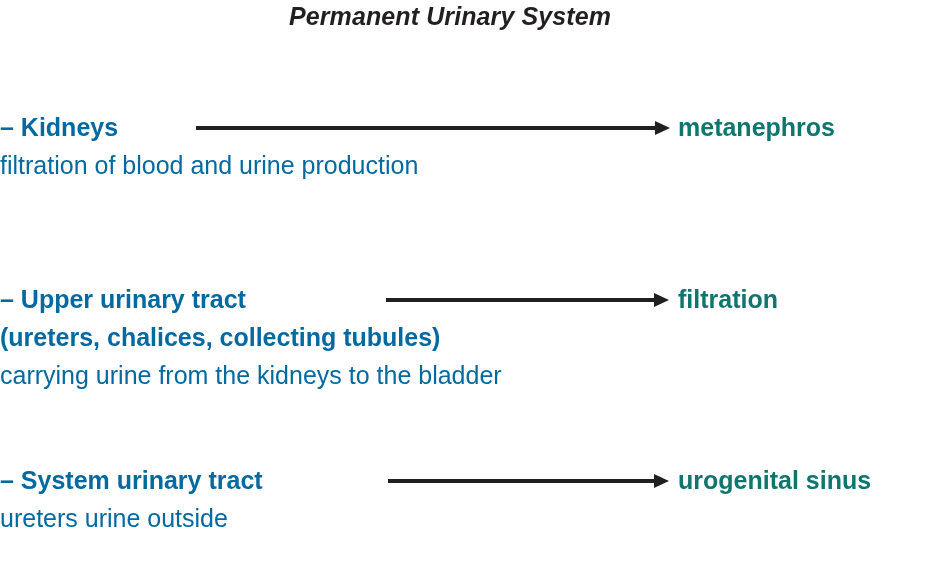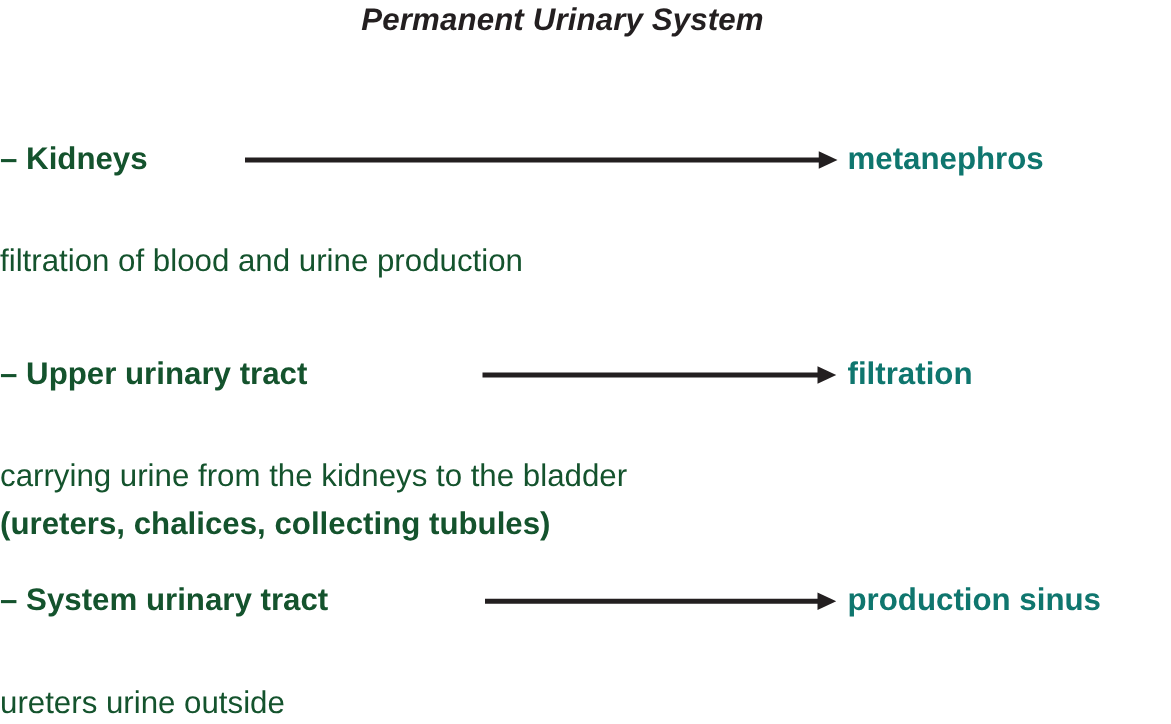--- a/index.html
+++ b/index.html
@@ -44,24 +44,24 @@
     left: 0;
     top: 0;
     width: 660px;
   }
 
   .line {
     display: block;
     font-size: 25px;
     line-height: 38px;
     white-space: nowrap;
-    color: #14532d;
+    color: #0369a1;
   }
   .line.bold { font-weight: bold; }
-  .line.regular { font-weight: normal; margin-top: 44px; }
+  .line.regular { font-weight: normal; }
 
   
   .arrow {
     position: absolute;
     height: 20px;
     top: 10px;
   }
   .arrow .shaft {
     position: absolute;
     left: 0;
@@ -115,33 +115,33 @@
   <div class="arrow arrow-1">
     <span class="shaft"></span>
     <span class="head"></span>
   </div>
   <div class="target">metanephros</div>
 </div>
 
 <div class="row row-2">
   <div class="lines">
     <span class="line bold">– Upper urinary tract</span>
+    <span class="line bold">(ureters, chalices, collecting tubules)</span>
     <span class="line regular">carrying urine from the kidneys to the bladder</span>
-    <span class="line bold">(ureters, chalices, collecting tubules)</span>
   </div>
   <div class="arrow arrow-2">
     <span class="shaft"></span>
     <span class="head"></span>
   </div>
   <div class="target">filtration</div>
 </div>
 
 <div class="row row-3">
   <div class="lines">
     <span class="line bold">– System urinary tract</span>
     <span class="line regular">ureters urine outside</span>
   </div>
   <div class="arrow arrow-3">
     <span class="shaft"></span>
     <span class="head"></span>
   </div>
-  <div class="target">production sinus</div>
+  <div class="target">urogenital sinus</div>
 </div>
 
 </body></html>

